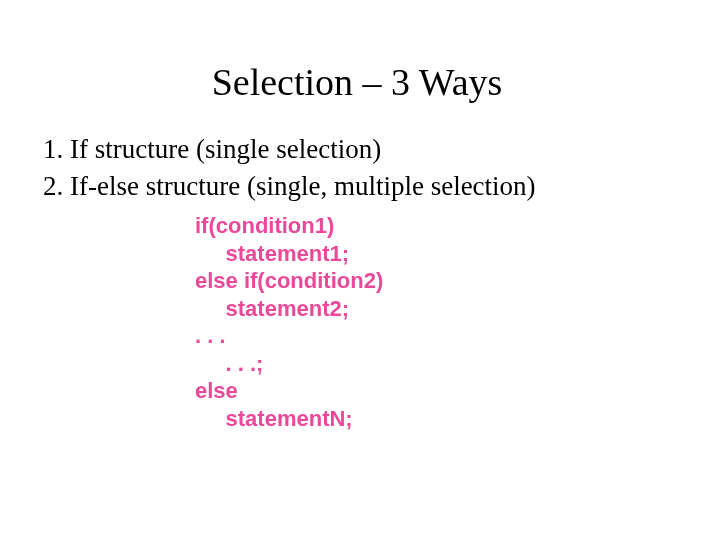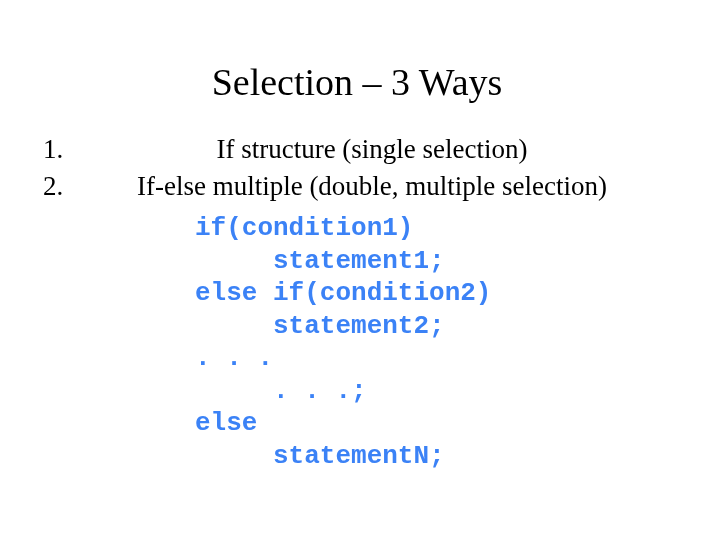--- a/index.html
+++ b/index.html
@@ -21,43 +21,42 @@
     text-align: center;
     font-size: 38px;
     margin: 0 0 28px 0;
     font-weight: normal;
   }
   .list {
     margin: 0 0 0 30px;
     padding: 0;
     font-size: 27px;
     line-height: 1.3;
-    text-align: center;
   }
   .list li {
     margin-bottom: 2px;
   }
   .code-block {
-    font-family: Liberation Mono, monospace;
+    font-family: Liberation Sans, sans-serif;
     font-weight: bold;
-    font-size: 26px;
+    font-size: 22px;
     line-height: 1.25;
-    color: #3b82f6;
+    color: #ec4899;
     white-space: pre;
     margin: 8px 0 10px 155px;
   }
 </style>
 </head>
 <body>
 
 <div class="slide">
   <h1 class="title">Selection – 3 Ways</h1>
   <ol class="list">
     <li>If structure (single selection)</li>
-    <li>If-else multiple (double, multiple selection)</li>
+    <li>If-else structure (single, multiple selection)</li>
   </ol>
   <div class="code-block">if(condition1)
      statement1;
 else if(condition2)
      statement2;
 . . .
      . . .;
 else
      statementN;</div>
 </div>

